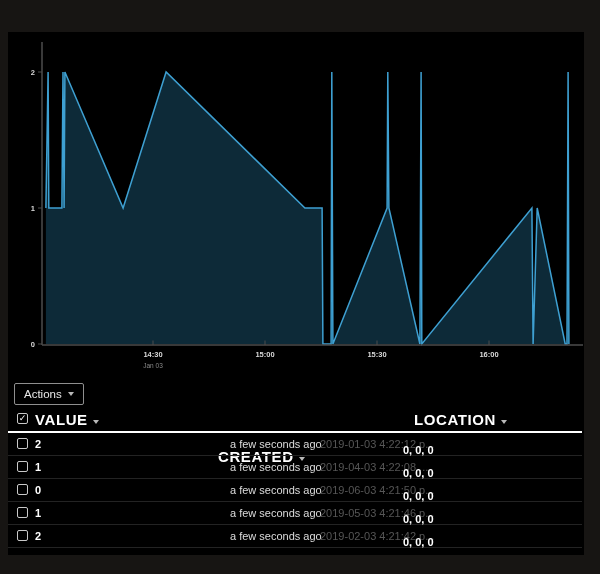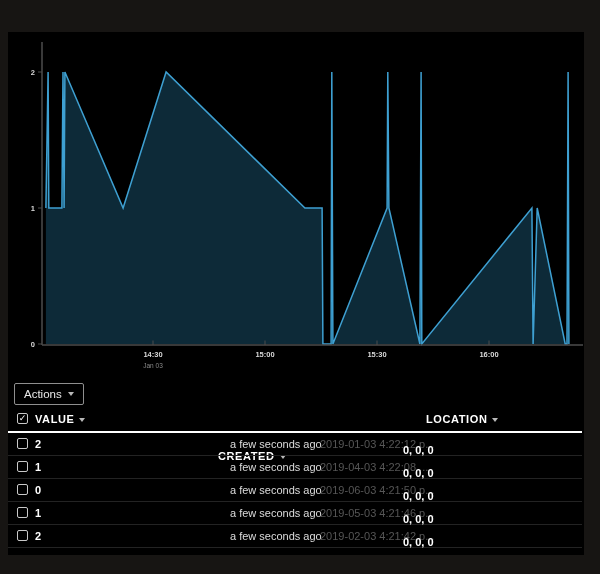--- a/index.html
+++ b/index.html
@@ -22,25 +22,25 @@
   }
   .caret{
     display:inline-block;width:0;height:0;
     border-left:3.5px solid transparent;border-right:3.5px solid transparent;
     border-top:4px solid #b9b9b9;margin-left:6px;
   }
 
   
   .thead{position:absolute;left:0;top:377px;width:574px;height:21px;}
   .th{position:absolute;top:0;height:21px;line-height:21px;color:#fff;
-      font-size:11px;font-weight:bold;letter-spacing:.6px;cursor:pointer;}
+      font-size:15px;font-weight:bold;letter-spacing:.6px;cursor:pointer;}
   .th .caret{margin-left:5px;margin-bottom:1px;}
   .col-value{left:27px;}
   .col-created{left:210px;margin-top:37px;}
-  .col-location{left:418px;}
+  .col-location{left:406px;}
   .hline{position:absolute;left:0;top:399px;width:574px;height:2px;background:#fff;}
   .tbody{position:absolute;left:0;top:401px;width:574px;}
   .trow{position:relative;height:22px;border-bottom:1px solid #232323;}
   .cb{
     position:absolute;left:9px;top:5px;width:11px;height:11px;
     border:1px solid #c9c9c9;border-radius:2px;box-sizing:border-box;
     cursor:pointer;color:#fff;font-size:9px;line-height:9px;text-align:center;
   }
   .thead .cb{top:4px;}
   .cell{position:absolute;top:0;height:22px;line-height:22px;font-size:11px;white-space:nowrap;}

